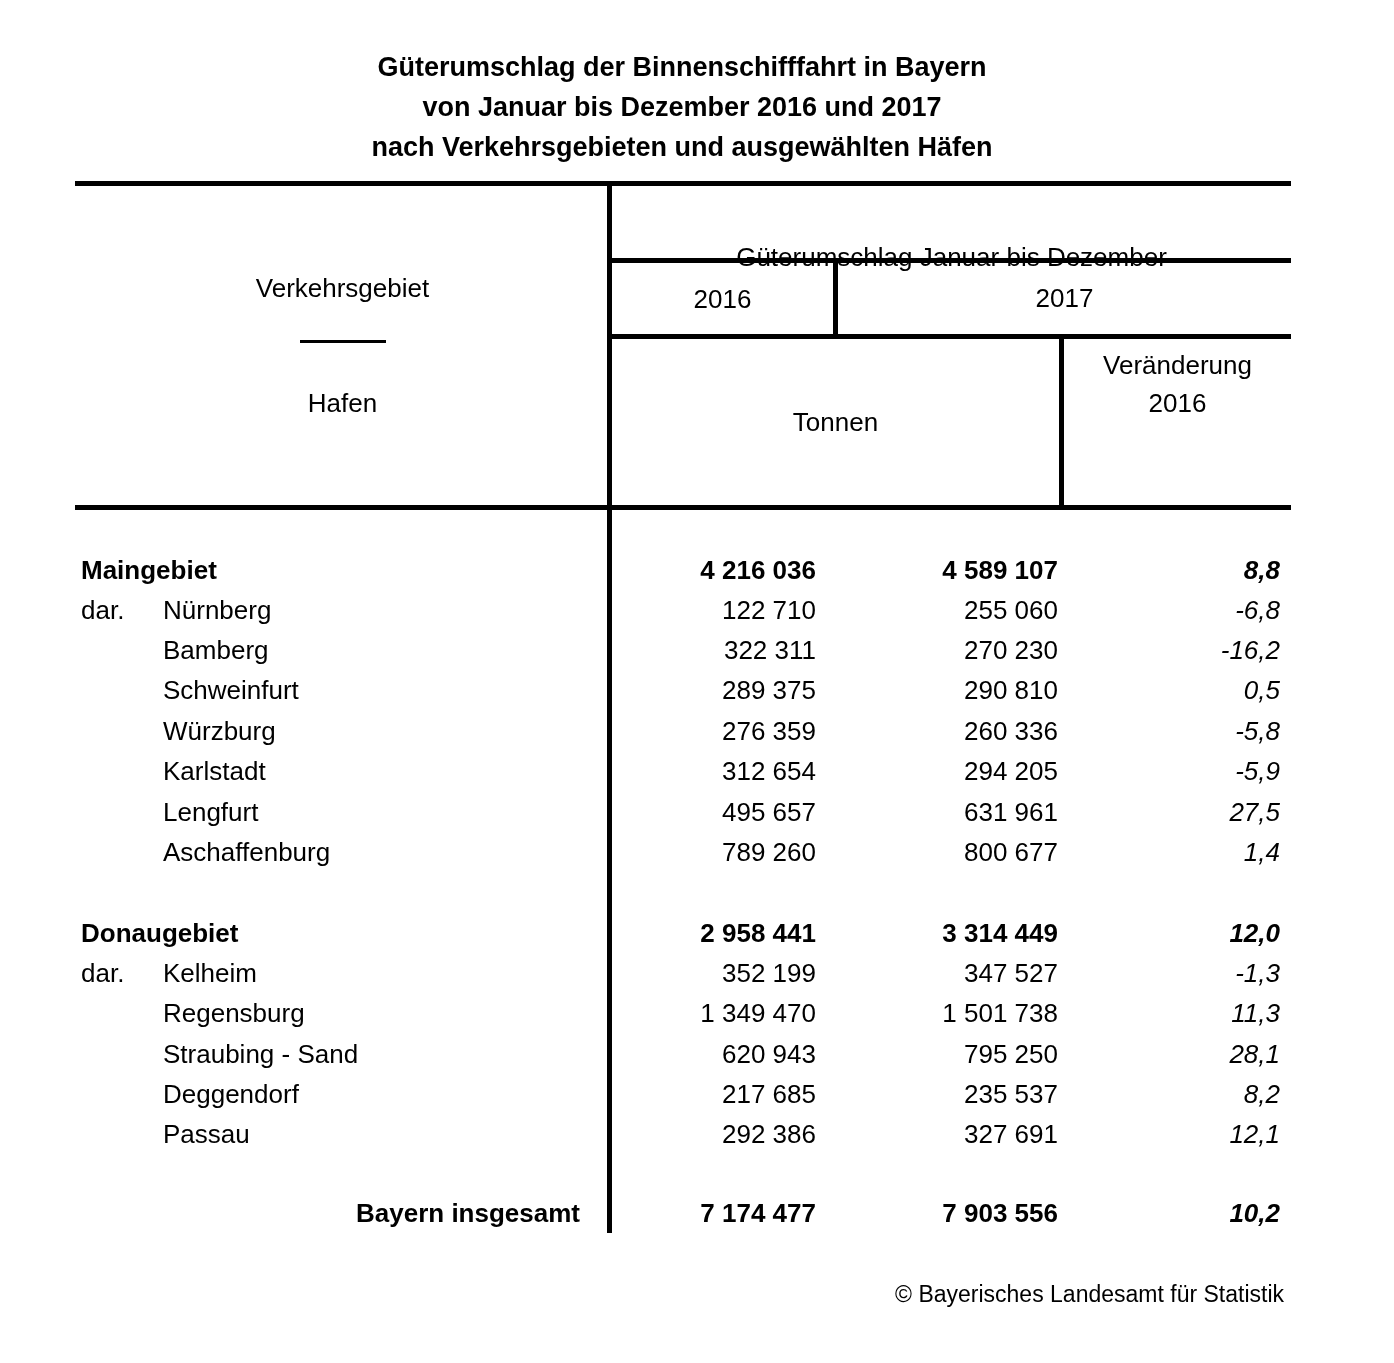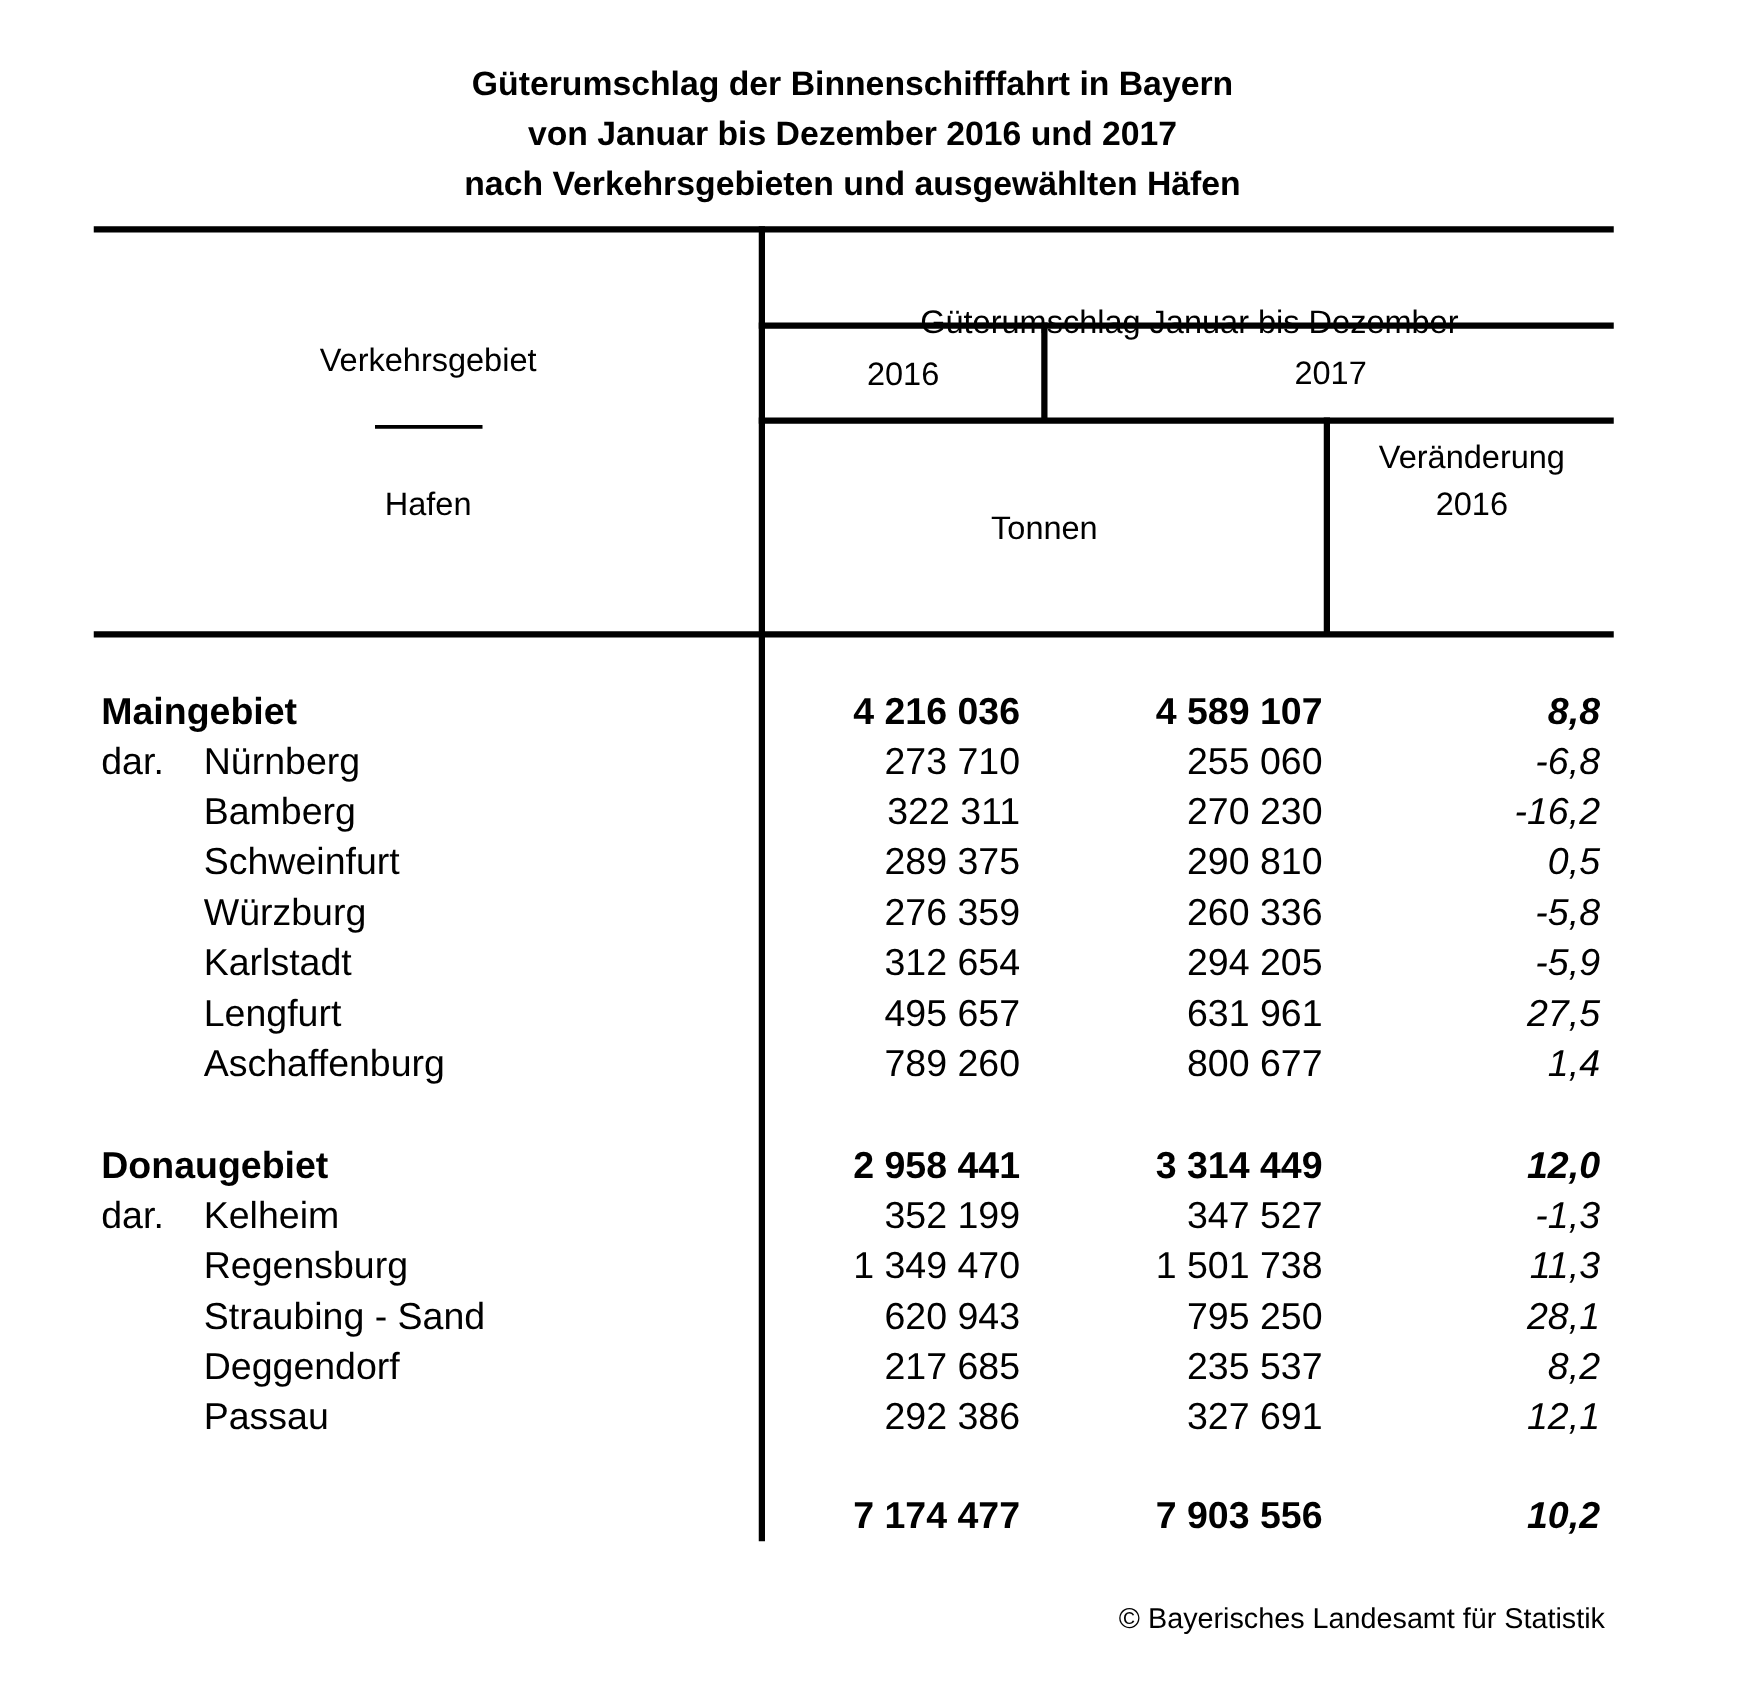--- a/index.html
+++ b/index.html
@@ -3,21 +3,21 @@
 <meta charset="utf-8">
 <style>
   html, body { margin: 0; padding: 0; background: #ffffff; }
   body { width: 1394px; height: 1363px; position: relative; overflow: hidden;
          font-family: "Liberation Sans", sans-serif; color: #000; }
   .abs { position: absolute; }
   .title { left: 0; width: 1364px; text-align: center; font-weight: bold; font-size: 27px; line-height: 40px; }
   .hrule { position: absolute; background: #000; height: 5px; }
   .vrule { position: absolute; background: #000; width: 5px; }
   .hdr { font-size: 26px; line-height: 38px; text-align: center; }
-  .row { position: absolute; left: 0; width: 1394px; height: 40px; font-size: 30px; line-height: 40px; }
+  .row { position: absolute; left: 0; width: 1394px; height: 40px; font-size: 26px; line-height: 40px; }
   .row .c { position: absolute; top: 0; }
   .bold { font-weight: bold; }
   .ital { font-style: italic; }
   .num1 { right: 578px; }
   .num2 { right: 336px; text-align: right; }
   .pct  { right: 114px; text-align: right; }
   .label-main { left: 81px; }
   .label-dar { left: 81px; }
   .label-sub { left: 163px; }
   .footer { right: 110px; top: 1278px; font-size: 23px; line-height: 32px; }
@@ -52,21 +52,21 @@
 
 <div class="row bold" style="top:550px;">
   <span class="c label-main">Maingebiet</span>
   <span class="c num1">4 216 036</span>
   <span class="c num2">4 589 107</span>
   <span class="c pct ital">8,8</span>
 </div>
 <div class="row" style="top:590px;">
   <span class="c label-dar">dar.</span>
   <span class="c label-sub">Nürnberg</span>
-  <span class="c num1">273 710</span>
+  <span class="c num1">122 710</span>
   <span class="c num2">255 060</span>
   <span class="c pct ital">-6,8</span>
 </div>
 <div class="row" style="top:630px;">
   <span class="c label-sub">Bamberg</span>
   <span class="c num1">322 311</span>
   <span class="c num2">270 230</span>
   <span class="c pct ital">-16,2</span>
 </div>
 <div class="row" style="top:670px;">
@@ -132,18 +132,19 @@
   <span class="c pct ital">8,2</span>
 </div>
 <div class="row" style="top:1114px;">
   <span class="c label-sub">Passau</span>
   <span class="c num1">292 386</span>
   <span class="c num2">327 691</span>
   <span class="c pct ital">12,1</span>
 </div>
 
 <div class="row bold" style="top:1193px;">
+  <span class="c" style="right:814px; text-align:right;">Bayern insgesamt</span>
   <span class="c num1">7 174 477</span>
   <span class="c num2">7 903 556</span>
   <span class="c pct ital">10,2</span>
 </div>
 
 <div class="abs footer">© Bayerisches Landesamt für Statistik</div>
 
 </body></html>

